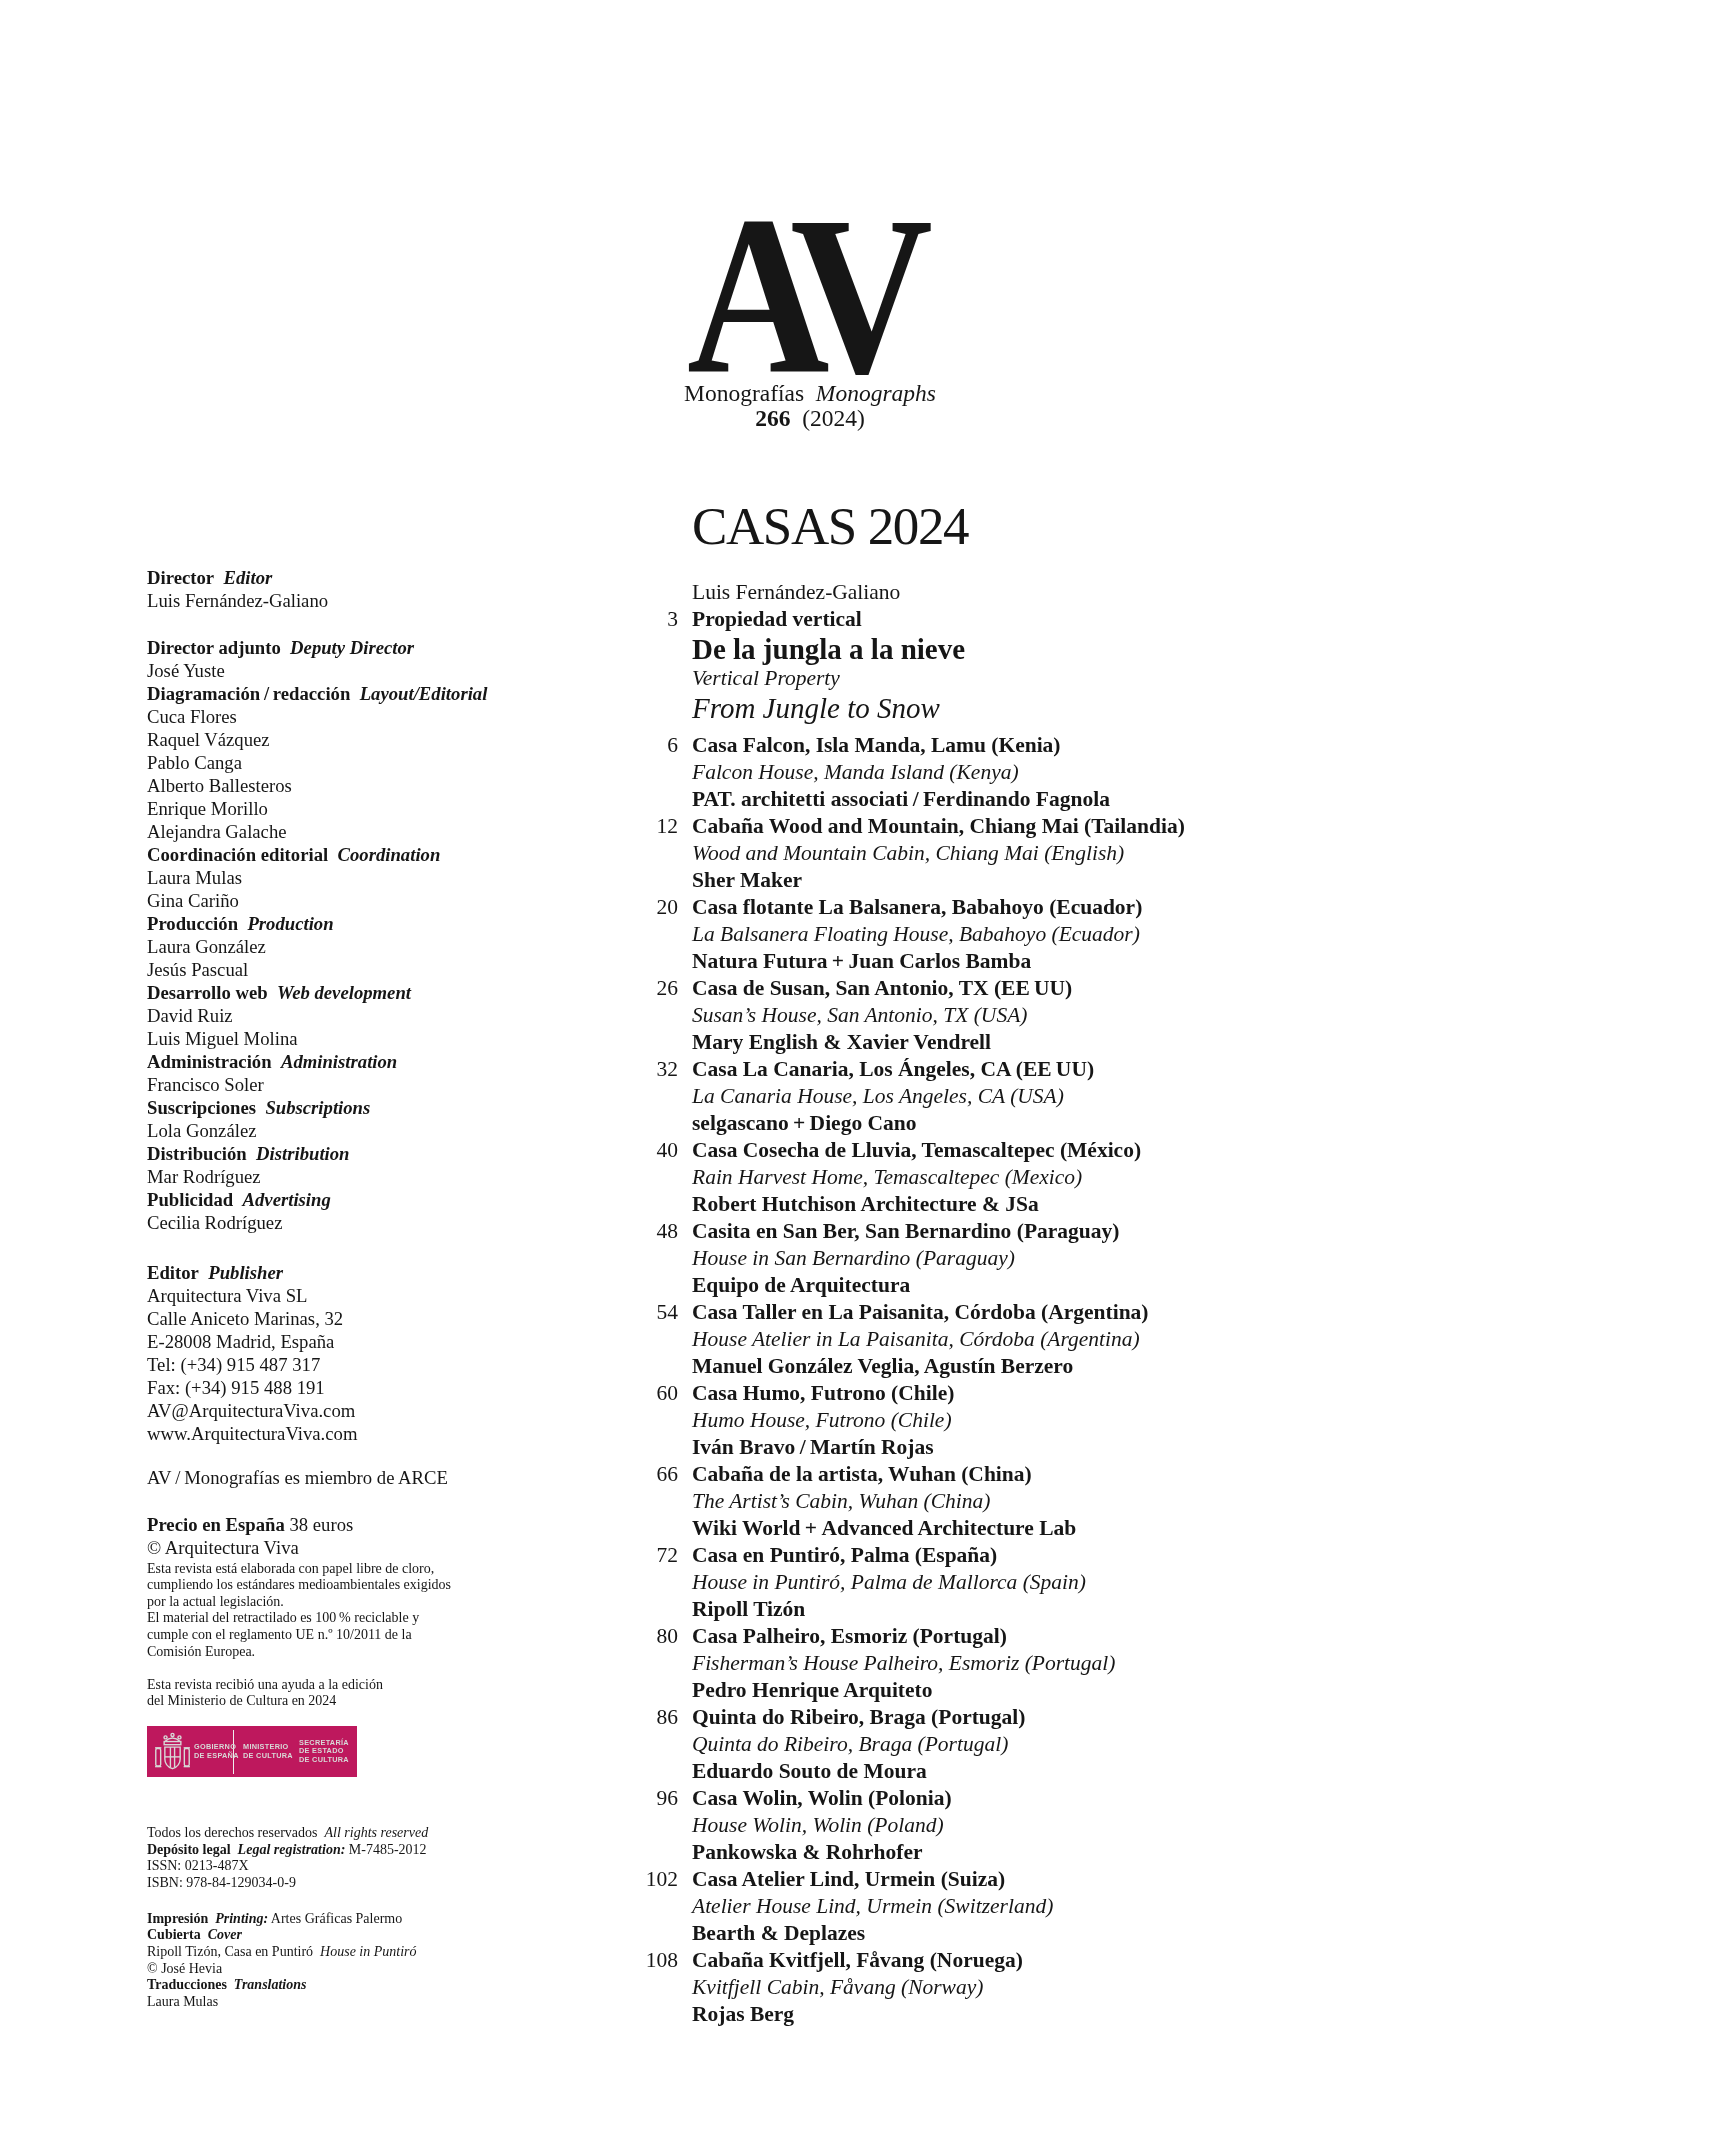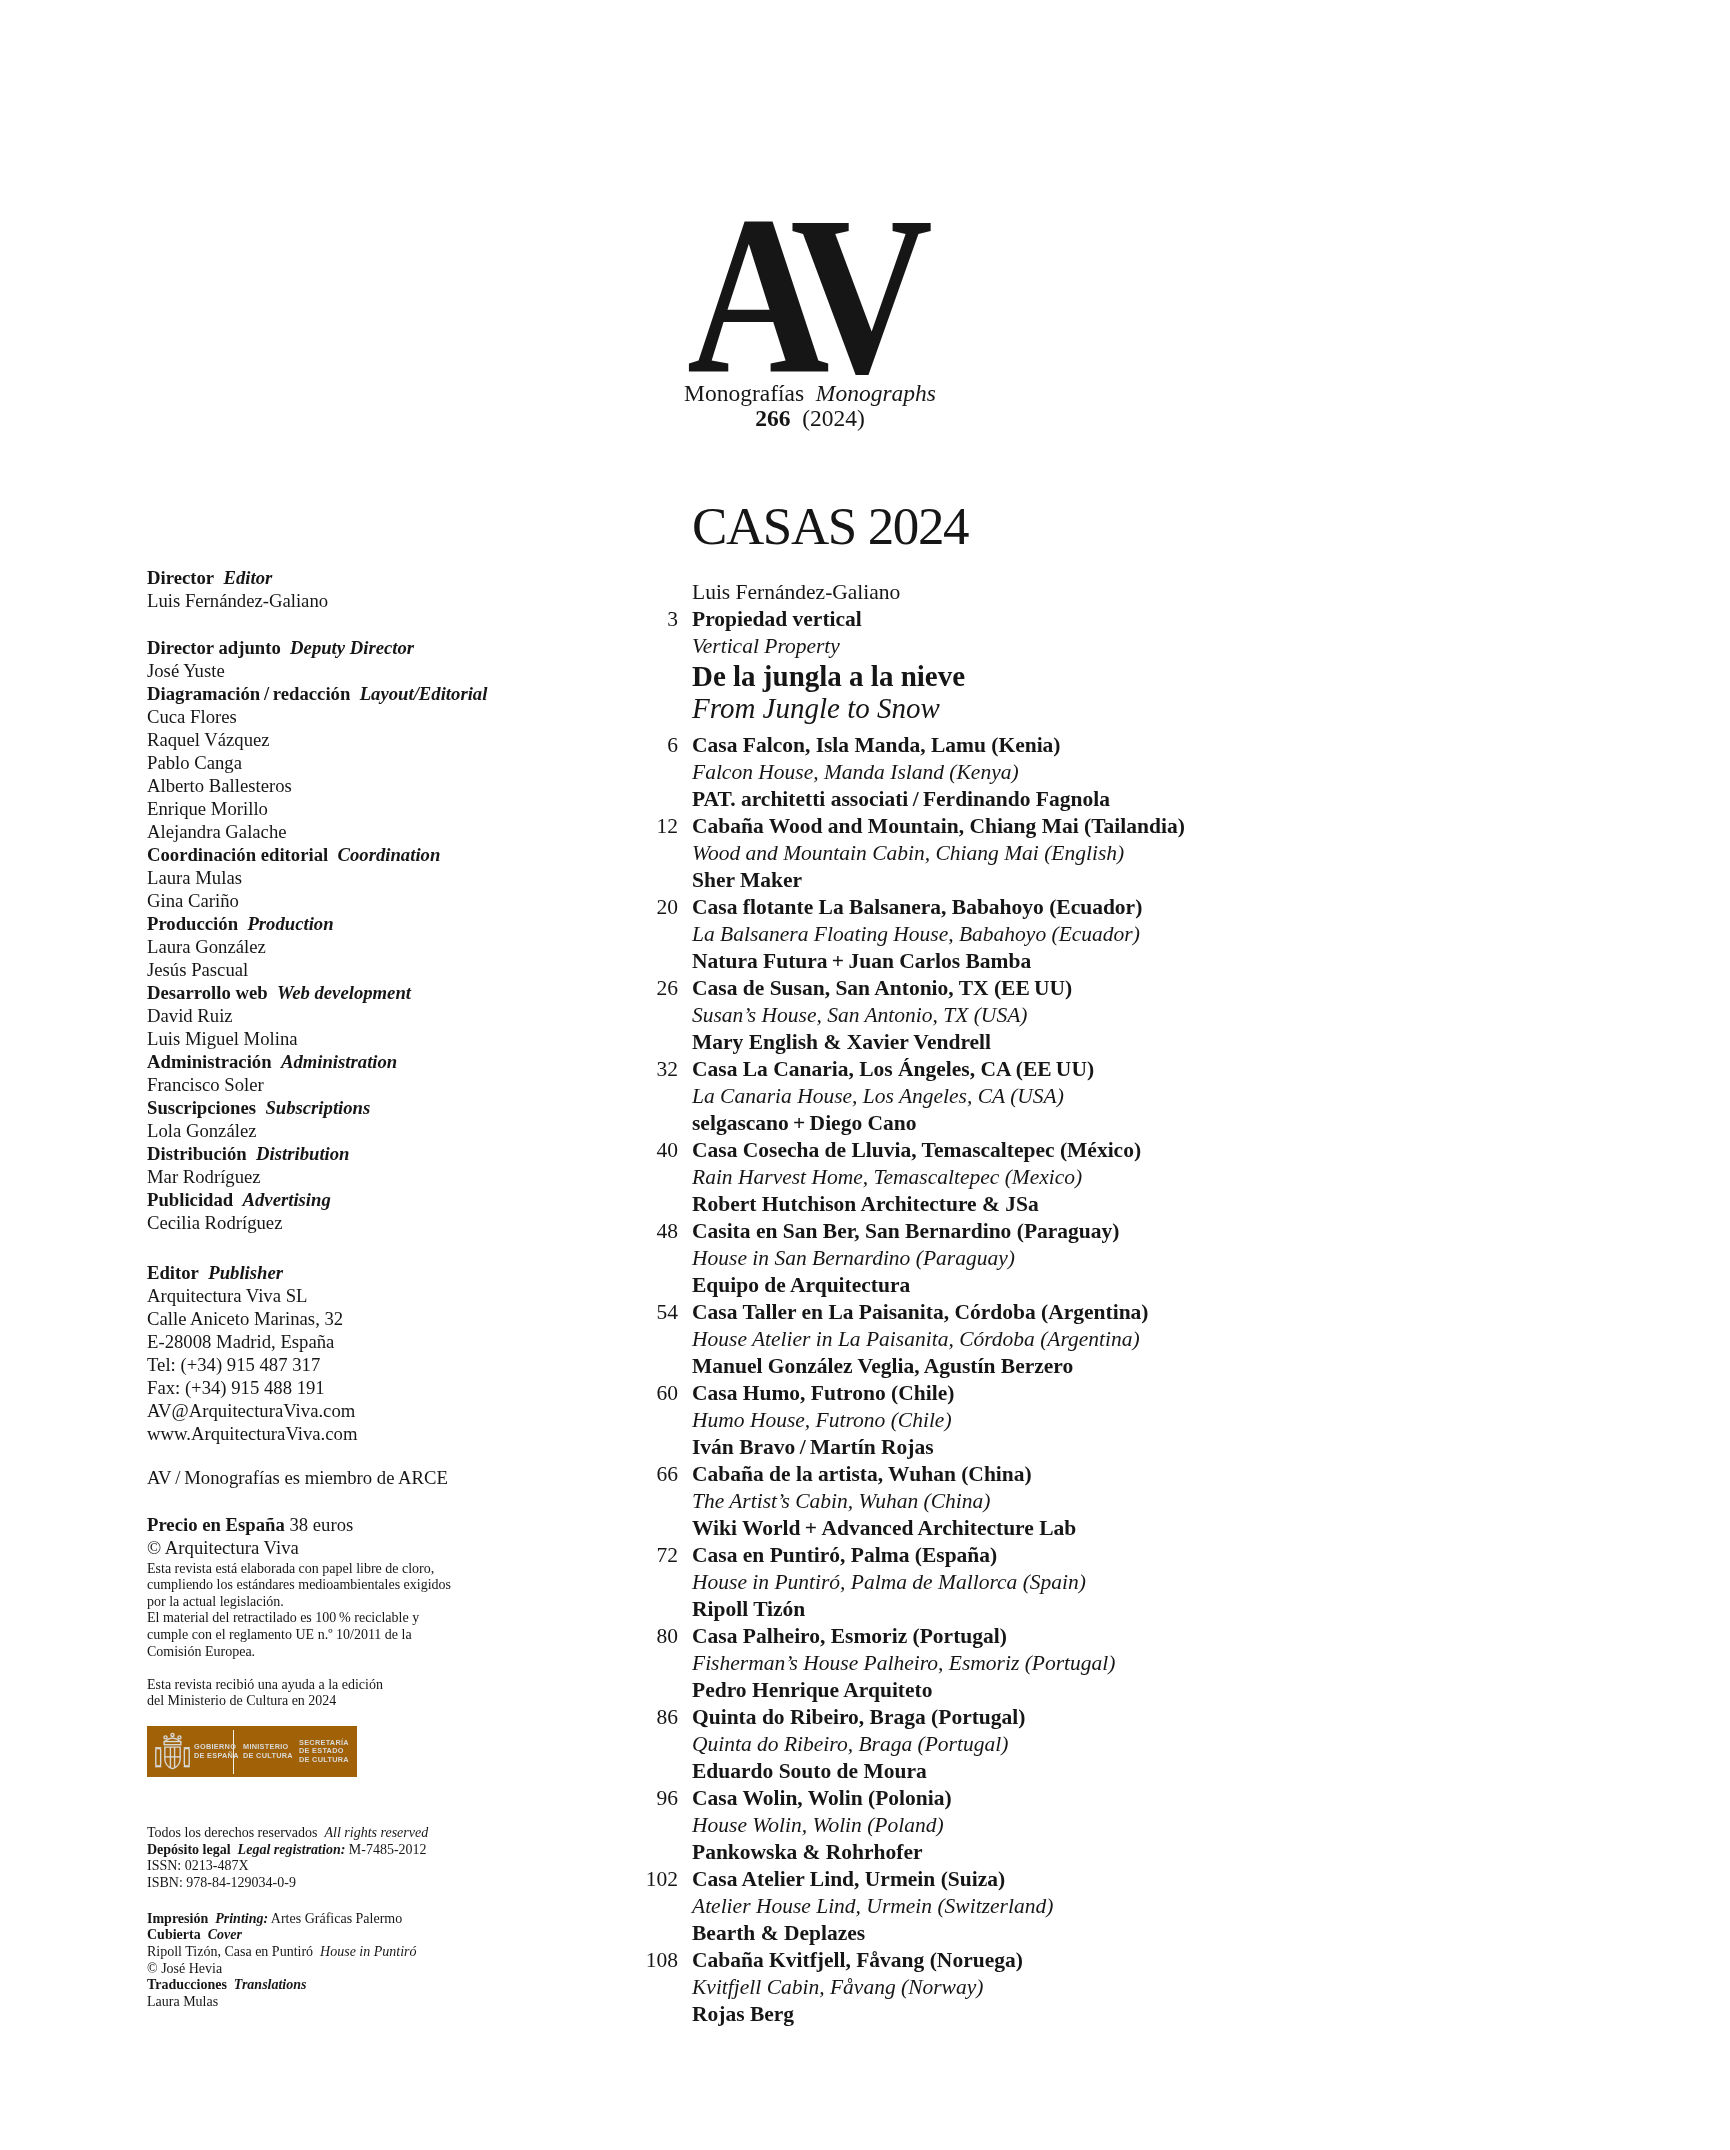--- a/index.html
+++ b/index.html
@@ -83,27 +83,27 @@
 
   <div id="toc-intro">
     <div class="row r-author">
       <div class="num"></div>
       <div class="txt">Luis Fernández-Galiano</div>
     </div>
     <div class="row r-es">
       <div class="num">3</div>
       <div class="txt">Propiedad vertical</div>
     </div>
+    <div class="row big r-es">
+      <div class="num"></div>
+      <div class="txt">De la jungla a la nieve</div>
+    </div>
     <div class="row r-en">
       <div class="num"></div>
       <div class="txt">Vertical Property</div>
-    </div>
-    <div class="row big r-es">
-      <div class="num"></div>
-      <div class="txt">De la jungla a la nieve</div>
     </div>
     <div class="row big r-en">
       <div class="num"></div>
       <div class="txt">From Jungle to Snow</div>
     </div>
   </div>
 
   <div id="toc-entries">
       <div class="row entry">
         <div class="num">6</div>
@@ -293,21 +293,21 @@
       <div class="ln"><span class="s-r">El material del retractilado es 100 % reciclable y</span></div>
       <div class="ln"><span class="s-r">cumple con el reglamento UE n.º 10/2011 de la</span></div>
       <div class="ln"><span class="s-r">Comisión Europea.</span></div>
     </div>
     <div class="blk small">
       <div class="ln"><span class="s-r">Esta revista recibió una ayuda a la edición</span></div>
       <div class="ln"><span class="s-r">del Ministerio de Cultura en 2024</span></div>
     </div>
   </div>
 
-<div id="gov-logo" style="background: #a16207; color: rgb(216, 216, 215);">
+<div id="gov-logo" style="background: #be185d; color: rgb(216, 216, 215);">
   <svg id="gov-emblem" width="39" height="42" viewBox="0 0 56 60" fill="none" stroke="#d8d8d7" stroke-width="2">
 
     <path d="M17 15 Q28 5 39 15"></path>
     <circle cx="18" cy="9" r="2.2"></circle>
     <circle cx="28" cy="5.5" r="2.2"></circle>
     <circle cx="38" cy="9" r="2.2"></circle>
     <rect x="16" y="15" width="24" height="4.5"></rect>
 
     <path d="M17 23 h22 v17 q0 10 -11 14 q-11 -4 -11 -14 z"></path>
     <line x1="25" y1="23" x2="25" y2="52"></line>

